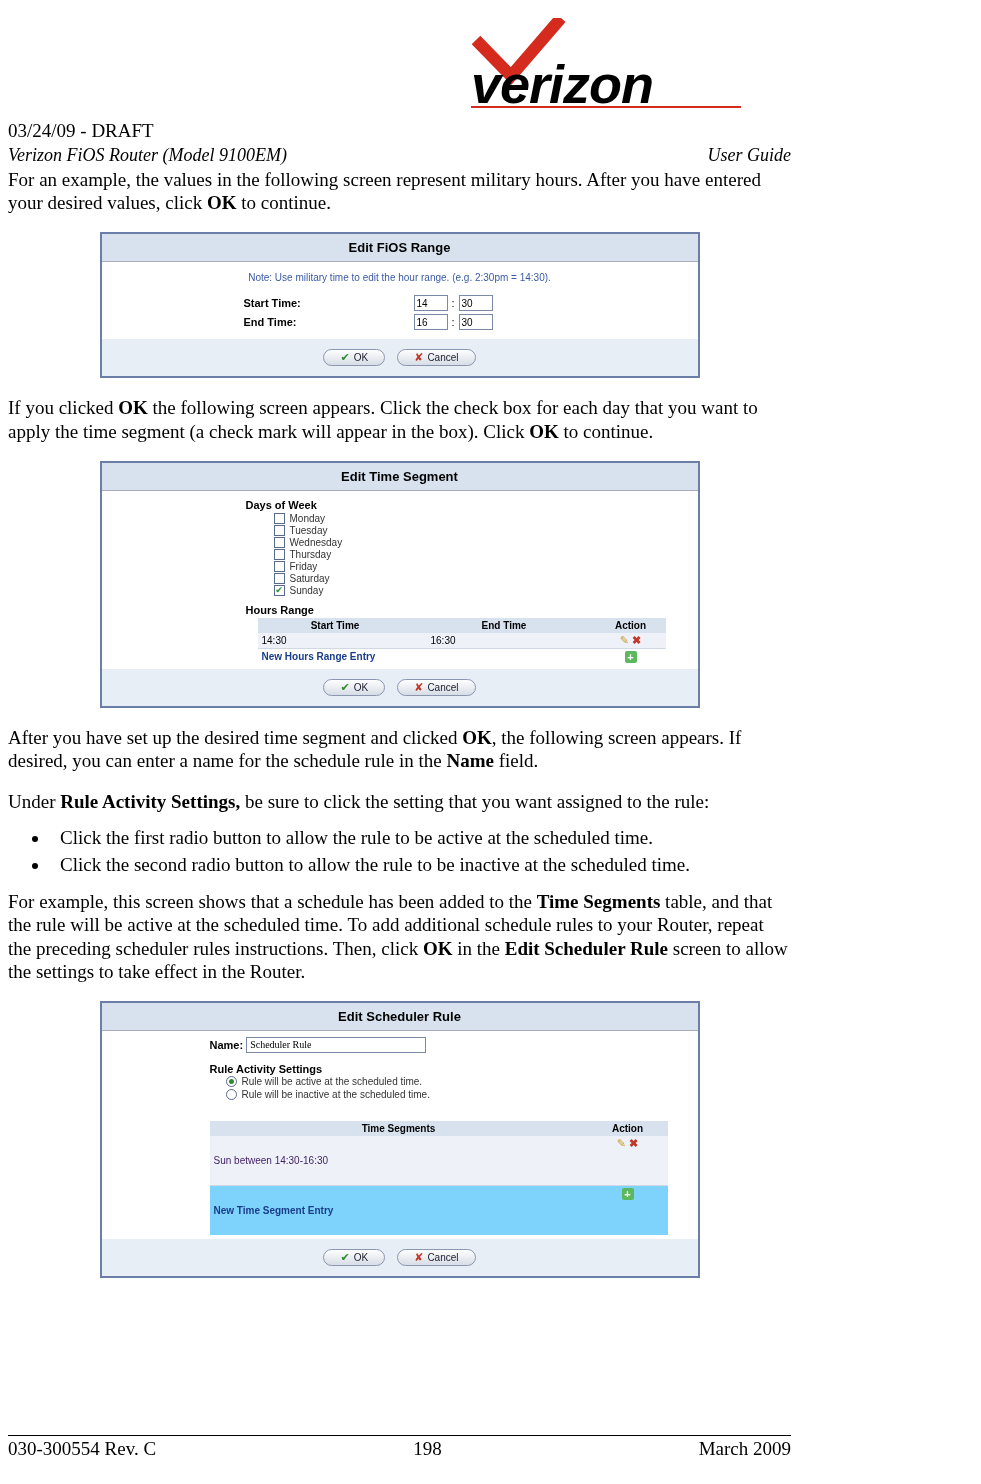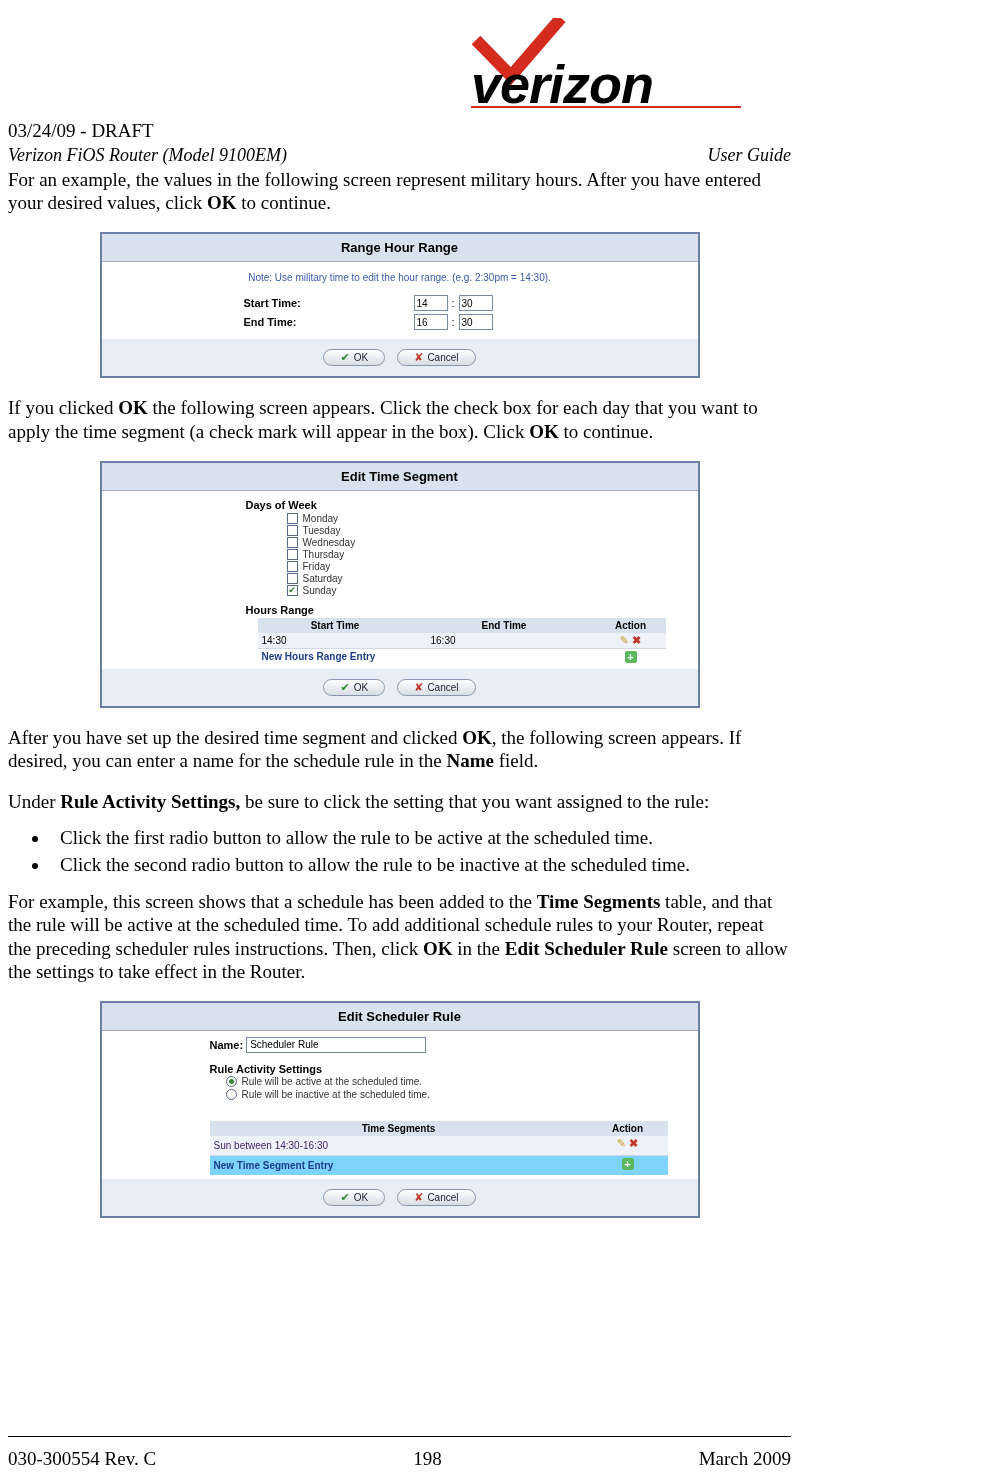--- a/index.html
+++ b/index.html
@@ -133,21 +133,20 @@
     margin-bottom: 2px;
   }
   .scr2-days { padding-left: 156px; }
   .day-row {
     display: flex;
     align-items: center;
     gap: 5px;
     margin-bottom: 1px;
     font-size: 10px;
     color: #333;
-    margin-left: 13px;
   }
   .chk {
     width: 11px;
     height: 11px;
     border: 1px solid #5a6a8a;
     display: inline-flex;
     align-items: center;
     justify-content: center;
     font-size: 9px;
     line-height: 1;
@@ -207,21 +206,21 @@
   .name-row {
     display:flex;
     align-items:center;
     padding-left:92px;
     margin-bottom:10px;
   }
   .name-row .lbl { font-weight:bold; font-size:11px; margin-right:3px;}
   .name-input {
     width:180px; height:16px;
     border:1px solid #7a8aa5;
-    font-size:10px; padding:0 3px;
+    font-size:10px; padding:0 3px;font-family:Liberation Serif, serif;
   }
   .ras-heading {
     font-weight:bold; font-size:11px;
     padding-left:92px;
   }
   .radio-row {
     display:flex;
     align-items:flex-start;
     gap:5px;
     padding-left:108px;
@@ -257,34 +256,34 @@
     font-size:10px;
   }
   .ts-header .c1 { flex:1; text-align:center; padding:2px;}
   .ts-header .c2 { width:80px; text-align:center; padding:2px;}
   .ts-row {
     display:flex;
     font-size:10px;
   }
   .ts-row.r1 { background:#eef2f8;}
   .ts-row.r2 { background:#7dd3fc; border-top:1px solid #d0d8e4;}
-  .ts-row .c1 { flex:1; padding:4px 4px;}
+  .ts-row .c1 { flex:1; padding:19px 4px;}
   .ts-row .c2 { width:80px; text-align:center; padding:2px; display:flex; justify-content:center; gap:3px;}
   .ts-row.r1 .c1 { color: #426; }
   .ts-row.r2 .c1 { color:#1a3c8a; font-weight:bold;}
   .footer {
     position: absolute;
-    bottom: 14px;
+    bottom: 24px;
     left: 8px;
     right: 8px;
     border-top: 1px solid #000;
     display: flex;
     justify-content: space-between;
     font-size: 19px;
-    padding-top: 11px;
+    padding-top: 2px;
   }
 </style>
 </head>
 <body>
 
 <div class="page">
 
   <div class="logo-wrap">
     <div class="logo">
       <svg viewBox="0 0 290 90">
@@ -302,21 +301,21 @@
   <div class="header-sub">
     <div>Verizon FiOS Router (Model 9100EM)</div>
     <div>User Guide</div>
   </div>
 
   <div class="body-text">
     <span>For an example, the values in the following screen represent military hours. After you have entered your desired values, click </span><b>OK</b><span> to continue.</span>
   </div>
 
   <div class="screenshot">
-    <div class="scr-title-bar">Range Hour Range</div>
+    <div class="scr-title-bar">Edit FiOS Range</div>
     <div class="scr-body">
       <div class="scr-note">Note: Use military time to edit the hour range. (e.g. 2:30pm = 14:30).</div>
       <div class="scr-row">
         <div class="scr-label">Start Time:</div>
         <input class="scr-input" value="14" style="">
         <span class="scr-colon">:</span>
         <input class="scr-input" value="30" style="">
       </div>
       <div class="scr-row">
         <div class="scr-label">End Time:</div>

